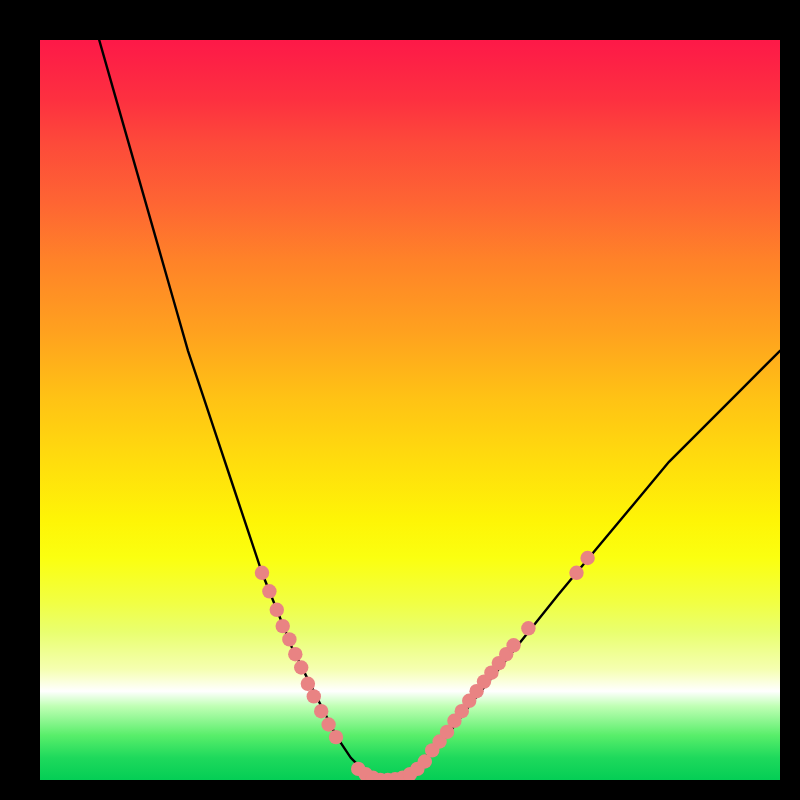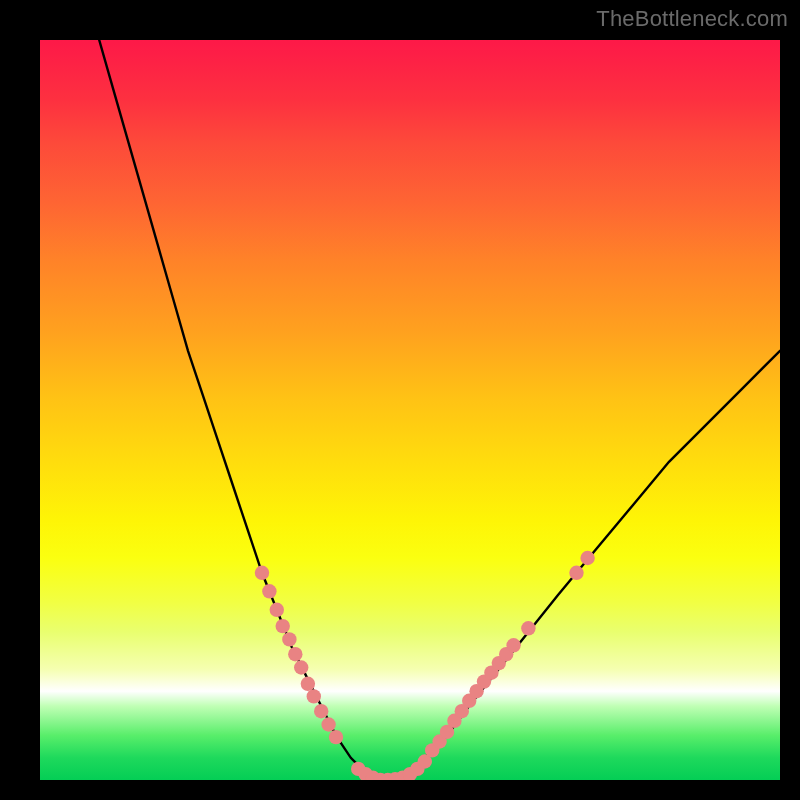--- a/index.html
+++ b/index.html
@@ -60,21 +60,20 @@
     left: 0;
     top: 0;
     width: 740px;
     height: 740px;
   }
 </style>
 </head>
 <body>
 
 <div class="frame">
-  <div class="watermark">TheBottleneck.com</div>
   <div class="plot">
     <svg class="curve" viewBox="0 0 740 740">
       <g id="curve-group">
           <path d="M59.20 0.00 L74.00 51.80 L88.80 103.60 L103.60 155.40 L118.40 207.20 L133.20 259.00 L148.00 310.80 L162.80 355.20 L177.60 399.60 L192.40 444.00 L207.20 488.40 L222.00 532.80 L236.80 569.80 L251.60 606.80 L266.40 636.40 L281.20 666.00 L296.00 695.60 L310.80 717.80 L325.60 732.60 L340.40 740.00 L355.20 740.00 L370.00 732.60 L384.80 717.80 L407.00 695.60 L429.20 666.00 L458.80 629.00 L488.40 592.00 L518.00 555.00 L555.00 510.60 L592.00 466.20 L629.00 421.80 L666.00 384.80 L703.00 347.80 L740.00 310.80 " fill="none" stroke="#000000" stroke-width="2.4" stroke-linecap="round"></path>
         </g>
       <g id="marker-group">
           <circle cx="222.00" cy="532.80" r="7.2" fill="#e98383" stroke="#df7878" stroke-width="0"></circle>
           <circle cx="229.40" cy="551.30" r="7.2" fill="#e98383" stroke="#df7878" stroke-width="0"></circle>
           <circle cx="236.80" cy="569.80" r="7.2" fill="#e98383" stroke="#df7878" stroke-width="0"></circle>
           <circle cx="242.72" cy="586.08" r="7.2" fill="#e98383" stroke="#df7878" stroke-width="0"></circle>

